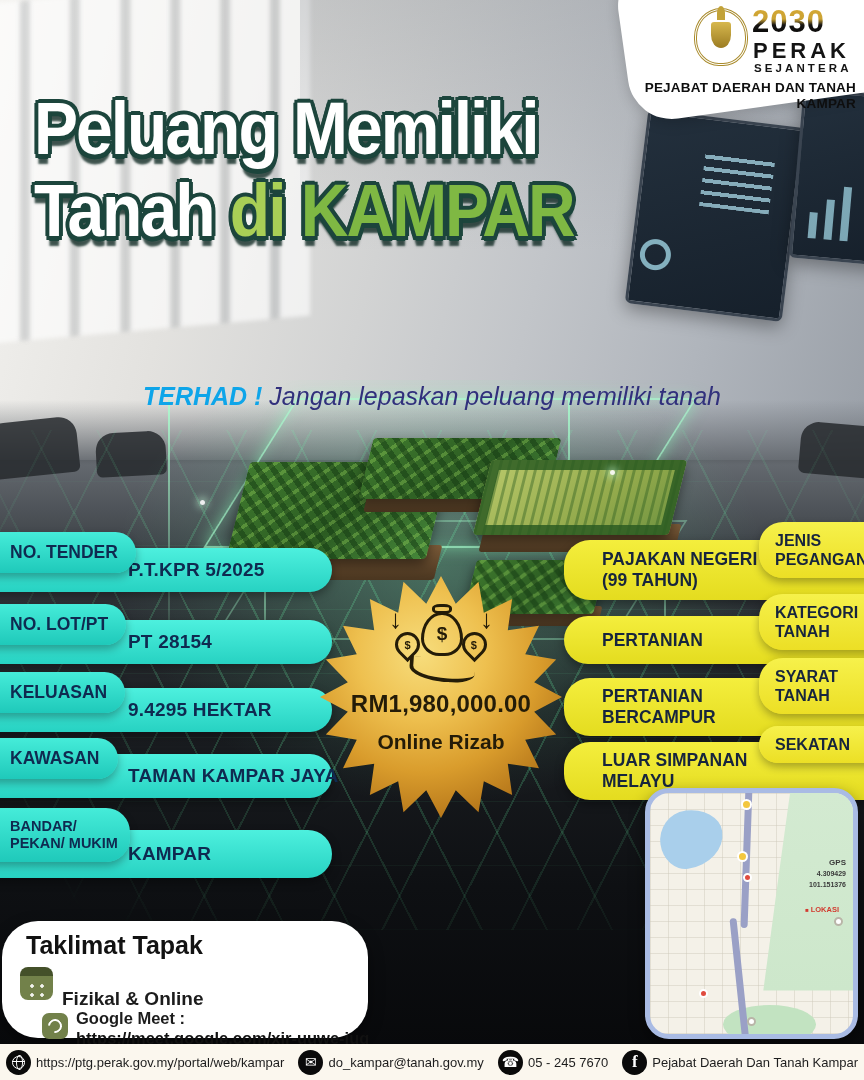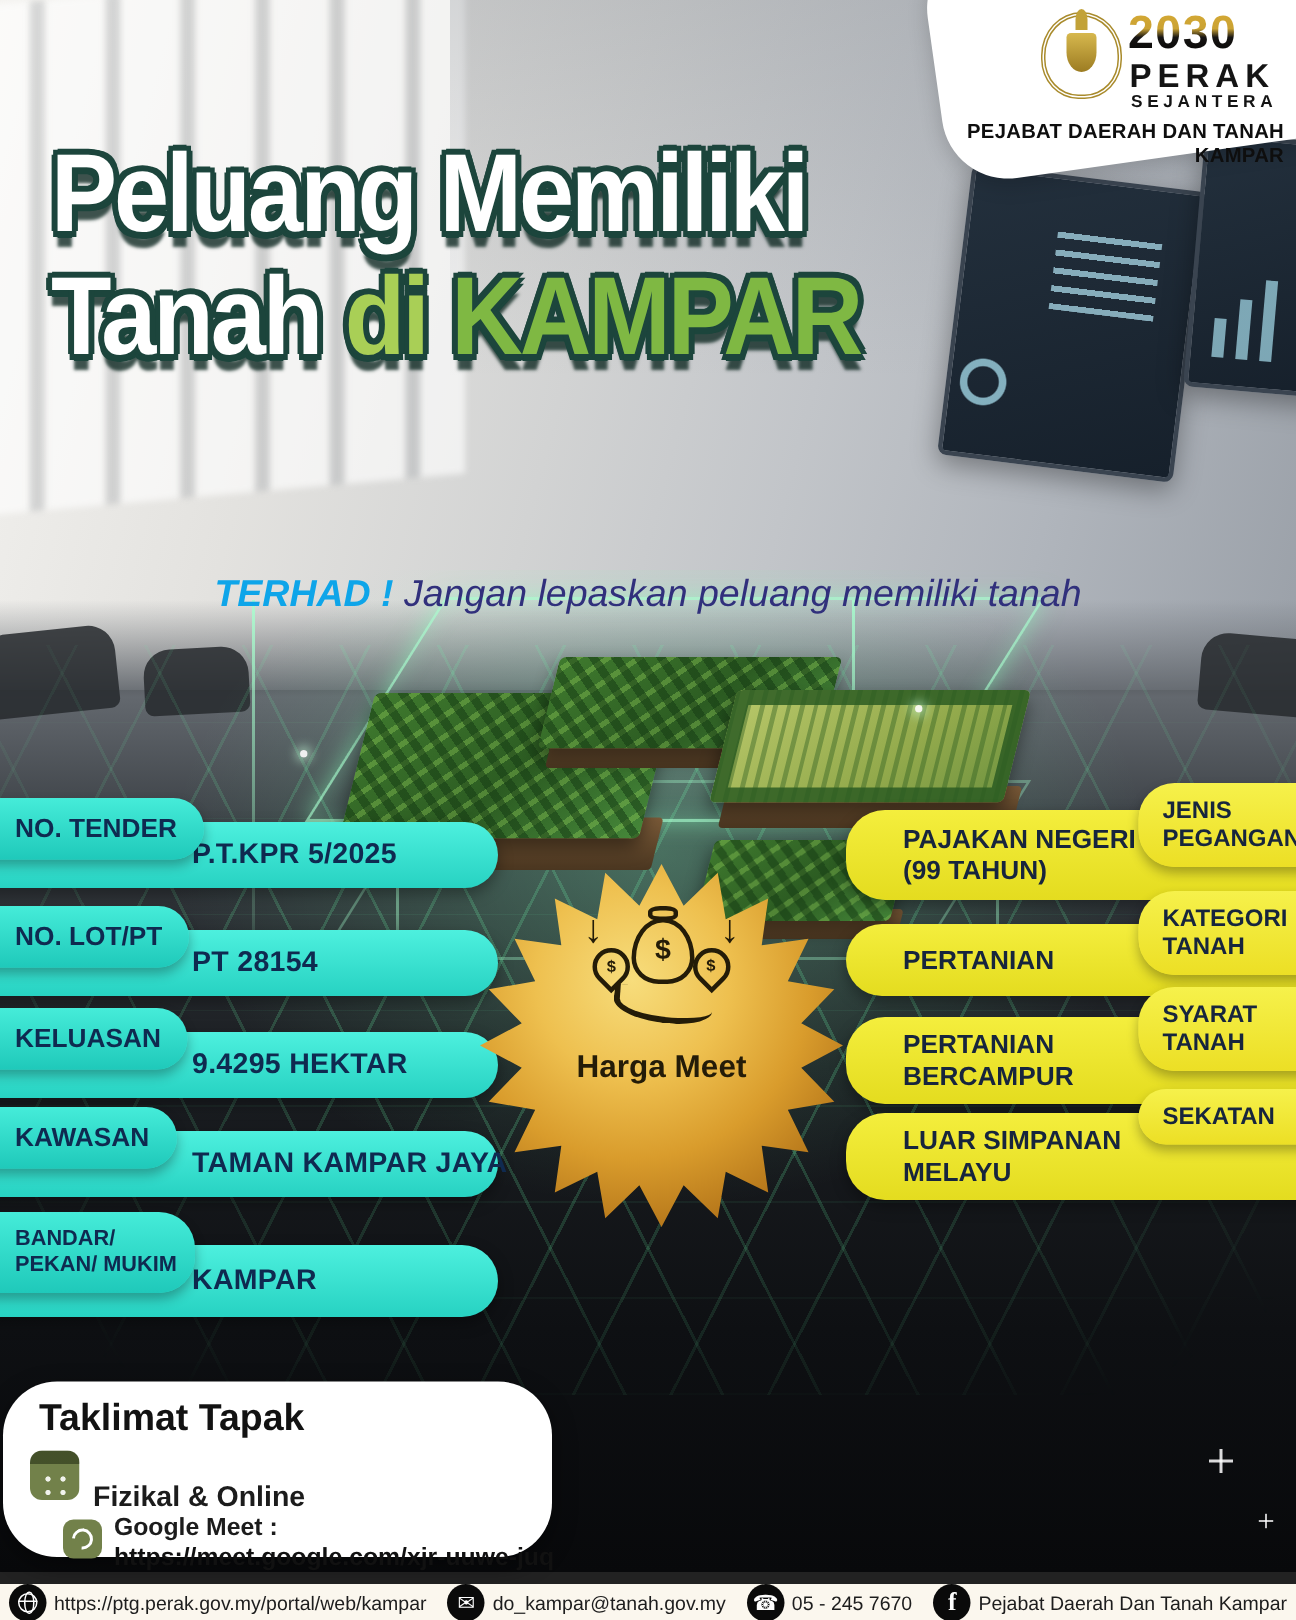--- a/index.html
+++ b/index.html
@@ -184,21 +184,21 @@
   .map-badge { position:absolute; width:11px; height:11px; background:#f3c73f; border:2px solid #fff; border-radius:50%; }
   .map-dot-red { position:absolute; width:9px; height:9px; background:#e04b3f; border:2px solid #fff; border-radius:50%; }
   .map-dot-white { position:absolute; width:9px; height:9px; background:#fff; border:2px solid #b9b5a8; border-radius:50%; }
   .map-gps { position:absolute; right:7px; top:64px; text-align:right; color:#3a3a3a; line-height:1.5; }
   .map-gps .g1 { font-size:8px; font-weight:800; }
   .map-gps .g2 { font-size:7px; font-weight:700; }
   .map-loc { position:absolute; right:14px; top:112px; font-size:7.5px; font-weight:800; color:#d23b30; }
   .map-loc::before { content:"■ "; font-size:6px; }
 
   
-  .footer { position:absolute; left:0; bottom:0; width:864px; height:24px; background:#fbf7ee;
+  .footer { position:absolute; left:0; bottom:0; width:864px; height:36px; background:#fbf7ee;
     display:flex; align-items:center; padding:0 6px; gap:5px; }
   .f-ic { width:25px; height:25px; min-width:25px; background:#0a0a0a; border-radius:50%; color:#fff;
     display:flex; align-items:center; justify-content:center; font-size:14px; }
   .f-ic .globe { width:13px; height:13px; border:1.6px solid #fff; border-radius:50%; position:relative; }
   .f-ic .globe::before { content:""; position:absolute; left:3px; top:-1.6px; width:4.5px; height:12.8px; border:1.6px solid #fff; border-radius:50%; }
   .f-ic .globe::after { content:""; position:absolute; left:-1px; top:4.8px; width:12.8px; height:0; border-top:1.6px solid #fff; }
   .f-ic.fb { font-weight:800; font-size:17px; font-family:"Liberation Serif", serif; }
   .f-txt { font-size:13px; color:#1d1d1d; font-weight:500; text-decoration:none; white-space:nowrap; }
   .f-gap { flex:1; max-width:14px; }
 </style>
@@ -337,34 +337,54 @@
           <span>$</span>
         </div>
       <div class="drop dl">
           <span>$</span>
         </div>
       <div class="drop dr">
           <span>$</span>
         </div>
       <div class="hand"></div>
     </div>
-    <div class="price-caption">Harga Meet</div>
+    <div class="price-amount">RM1,980,000.00</div>
+    <div class="price-caption">Online Rizab</div>
   </div>
 
   <div class="brief-card">
     <div class="brief-title">Taklimat Tapak</div>
     <div class="cal-icon"></div>
     <div class="brief-mode">Fizikal &amp; Online</div>
     <div class="meet-icon">
         <div class="ring"></div>
       </div>
     <div class="brief-meet-label">Google Meet :</div>
     <a class="brief-meet-link" href="#">https://meet.google.com/xjr-uuwe-juq</a>
   </div>
 
+  <div class="map-card">
+    <div class="map-green"></div>
+    <div class="map-green2"></div>
+    <div class="map-lake"></div>
+    <div class="map-road"></div>
+    <div class="map-road2"></div>
+    <div class="map-badge" style="left:45%; top:6px;"></div>
+    <div class="map-badge" style="left:43%; top:58px;"></div>
+    <div class="map-dot-red" style="left:46%; top:80px;"></div>
+    <div class="map-dot-red" style="left:24%; top:196px;"></div>
+    <div class="map-dot-white" style="right:10px; top:124px;"></div>
+    <div class="map-dot-white" style="left:48%; bottom:8px;"></div>
+    <div class="map-gps">
+      <div class="g1">GPS</div>
+      <div class="g2">4.309429</div>
+      <div class="g2">101.151376</div>
+    </div>
+    <div class="map-loc">LOKASI</div>
+  </div>
 
   <div class="footer">
     <div class="f-ic">
         <div class="globe"></div>
       </div>
     <a class="f-txt" href="#">https://ptg.perak.gov.my/portal/web/kampar</a>
     <div class="f-gap"></div>
     <div class="f-ic">✉</div>
     <a class="f-txt" href="#">do_kampar@tanah.gov.my</a>
     <div class="f-gap"></div>

